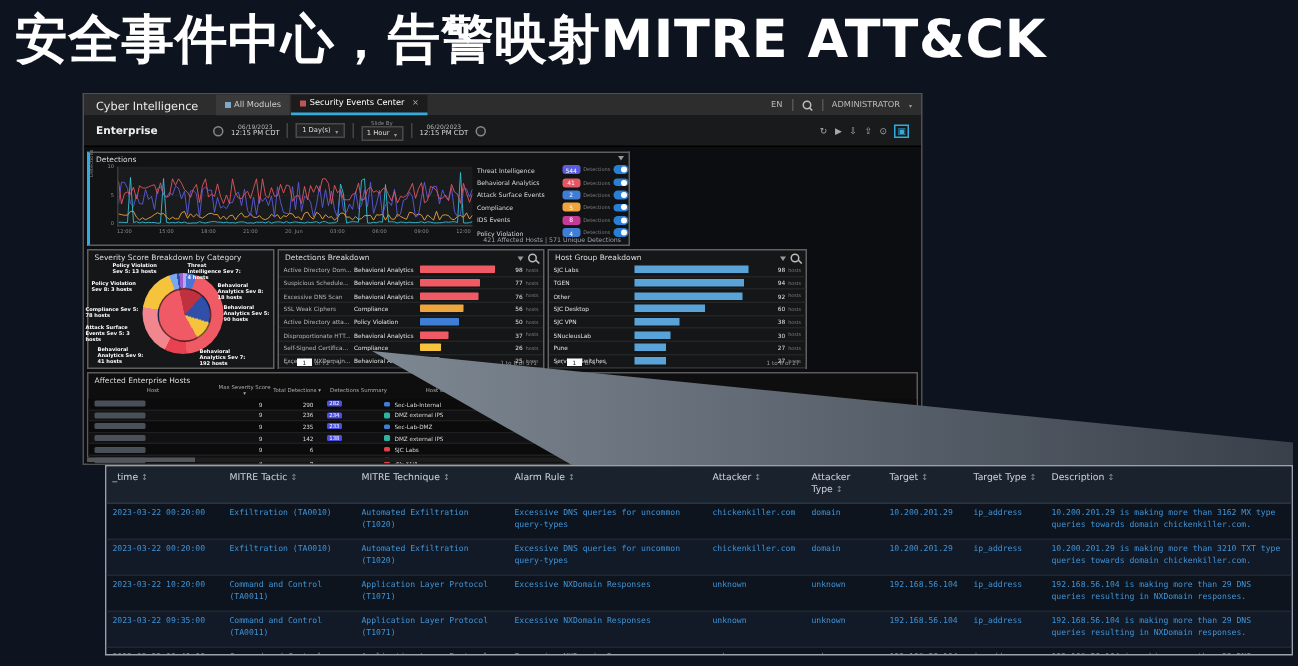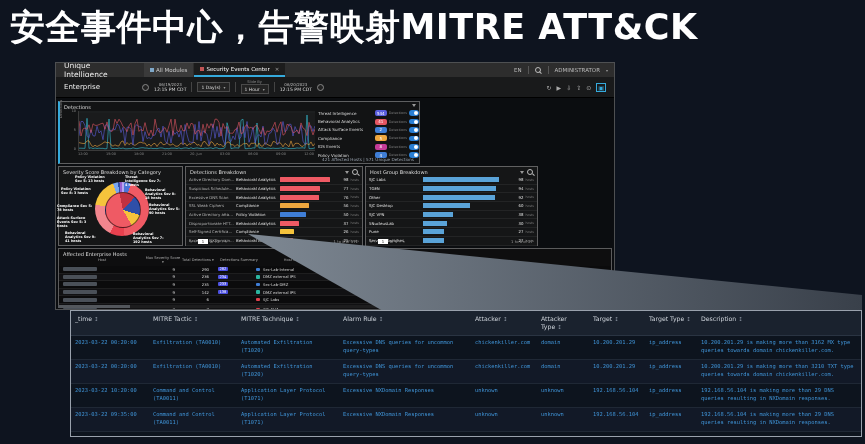--- a/index.html
+++ b/index.html
@@ -20,21 +20,21 @@
   .tabsq.red{background:#c05555;}
   .tabx{margin-left:3px;color:#aaa;}
   .nav-right{margin-left:auto;display:flex;align-items:center;gap:6px;padding-right:6px;color:#bbb;}
   .navdiv{width:1px;height:8px;background:#555;}
   .mag{position:relative;width:7px;height:7px;display:inline-block;}
   .mag::before{content:"";position:absolute;left:0;top:0;width:4px;height:4px;border:1px solid #bbb;border-radius:50%;}
   .mag::after{content:"";position:absolute;left:4.6px;top:5px;width:2.6px;height:1px;background:#bbb;transform:rotate(45deg);}
 
   .subhead{position:absolute;left:0;top:14px;width:100%;height:20px;background:#191a1b;
            border-bottom:1px solid #000;display:flex;align-items:center;font-size:4.5px;color:#c8c8c8;}
-  .scope{font-size:7px;font-weight:normal;color:#eee;padding:0 8px;width:70px;}
+  .scope{font-size:7px;font-weight:bold;color:#eee;padding:0 8px;width:70px;}
   .timectl{display:flex;align-items:center;gap:5px;}
   .handle{width:5px;height:5px;border:1px solid #888;border-radius:50%;background:#222;}
   .dt{display:flex;flex-direction:column;line-height:1.25;font-size:4px;color:#bbb;text-align:center;}
   .dt .d2{font-size:4.6px;color:#ddd;}
   .vdiv{width:1px;height:10px;background:#444;}
   .dd{border:1px solid #4a4a4a;background:#232323;color:#ddd;font-size:4.5px;padding:1.5px 3px;
       display:flex;align-items:center;gap:3px;}
   .ddcaret{font-size:4px;color:#999;}
   .ddwrap{display:flex;flex-direction:column;align-items:center;gap:0.5px;}
   .ddlabel{font-size:3.6px;color:#8a8a8a;}
@@ -127,21 +127,21 @@
 </head>
 <body>
 
 <div class="stage">
 
   <h1 class="slide-title">安全事件中心，告警映射MITRE ATT&amp;CK</h1>
 
   <div class="dash">
 
     <div class="topnav">
-      <span class="brand">Unique Intelligence</span>
+      <span class="brand">Cyber Intelligence</span>
       <div class="tab">
         <span class="tabsq"></span>
         <span>All Modules</span>
       </div>
       <div class="tab active">
         <span class="tabsq red"></span>
         <span>Security Events Center</span>
         <span class="tabx">×</span>
       </div>
       <div class="nav-right">

